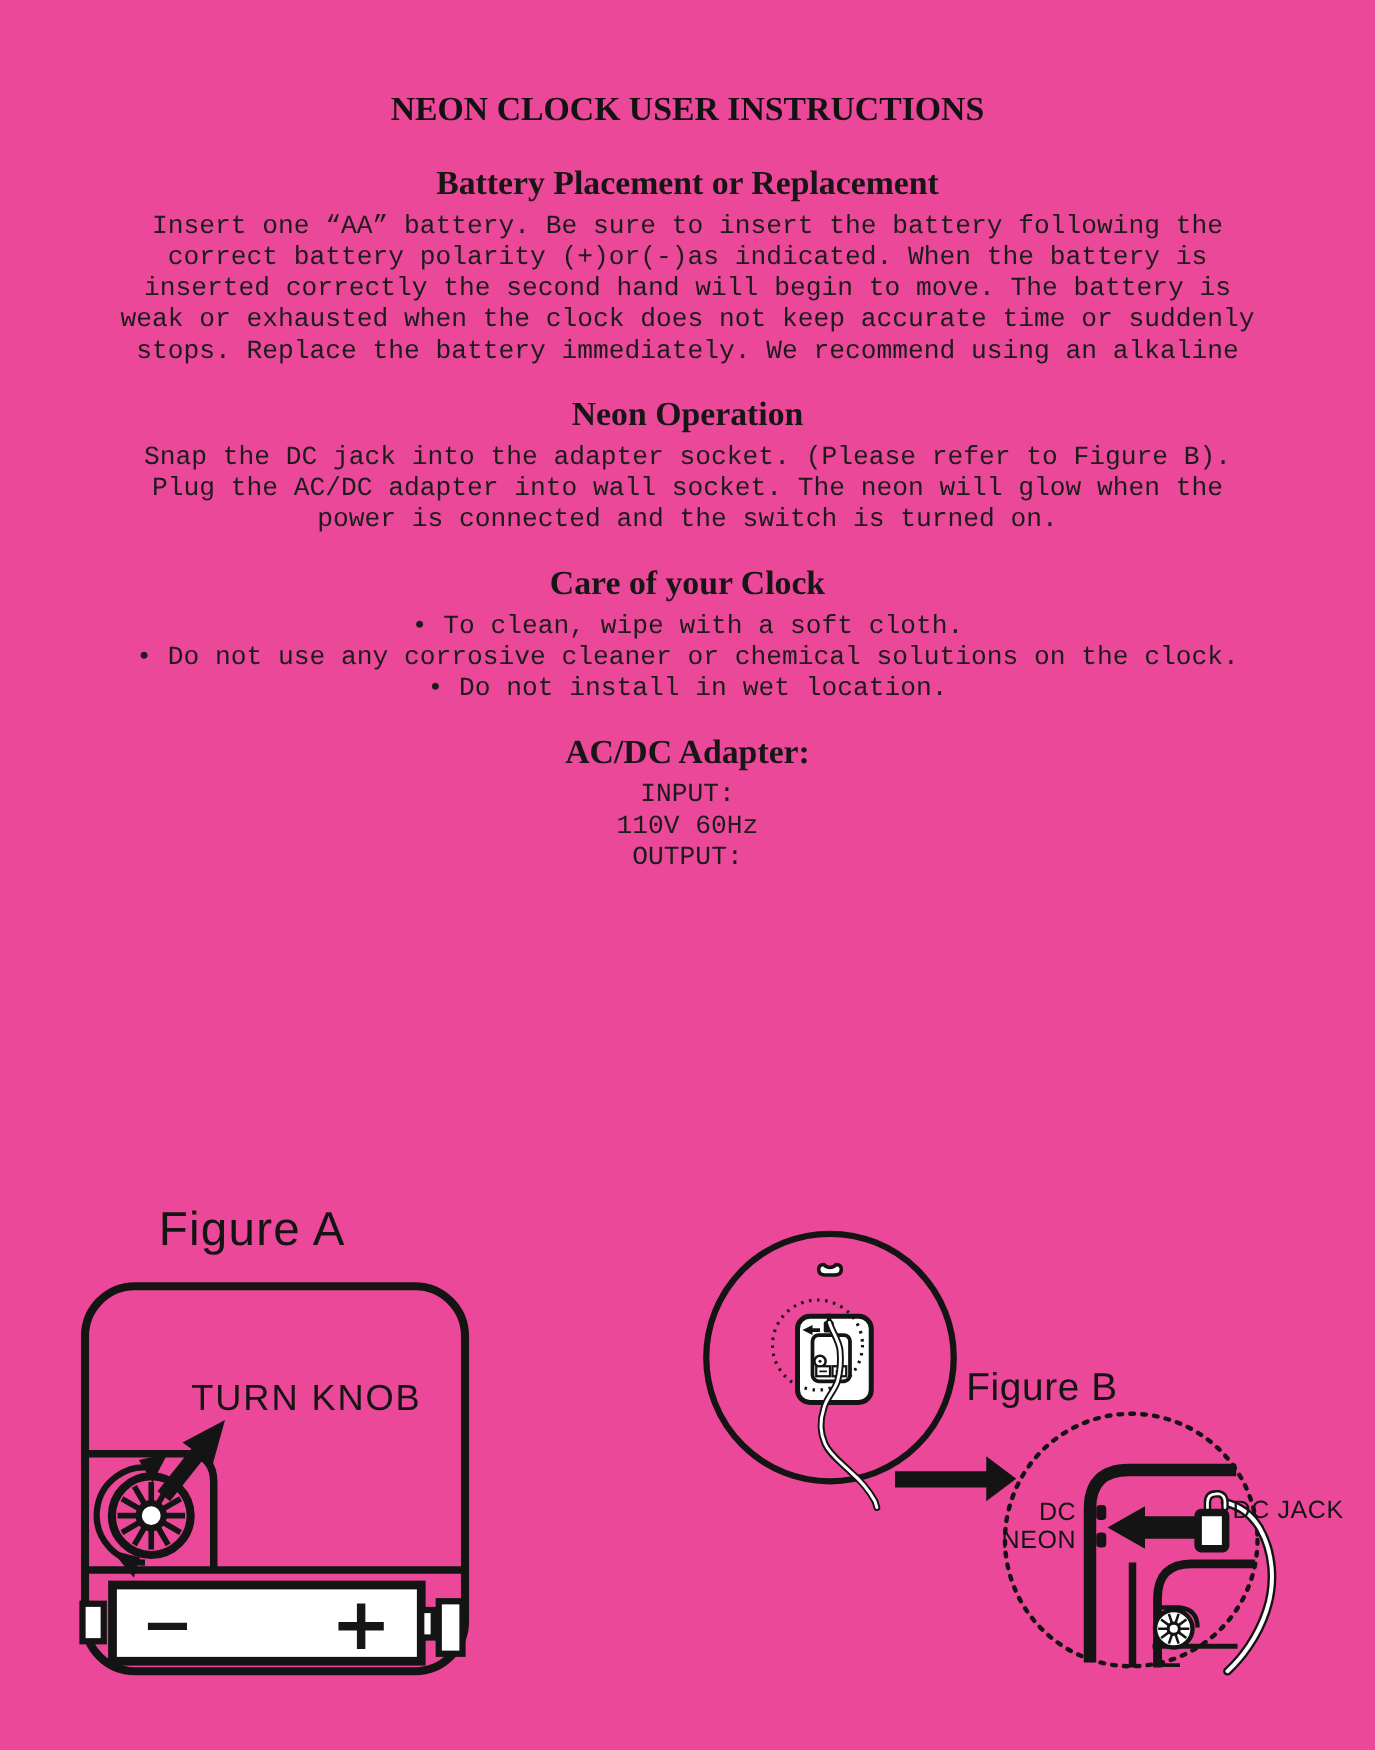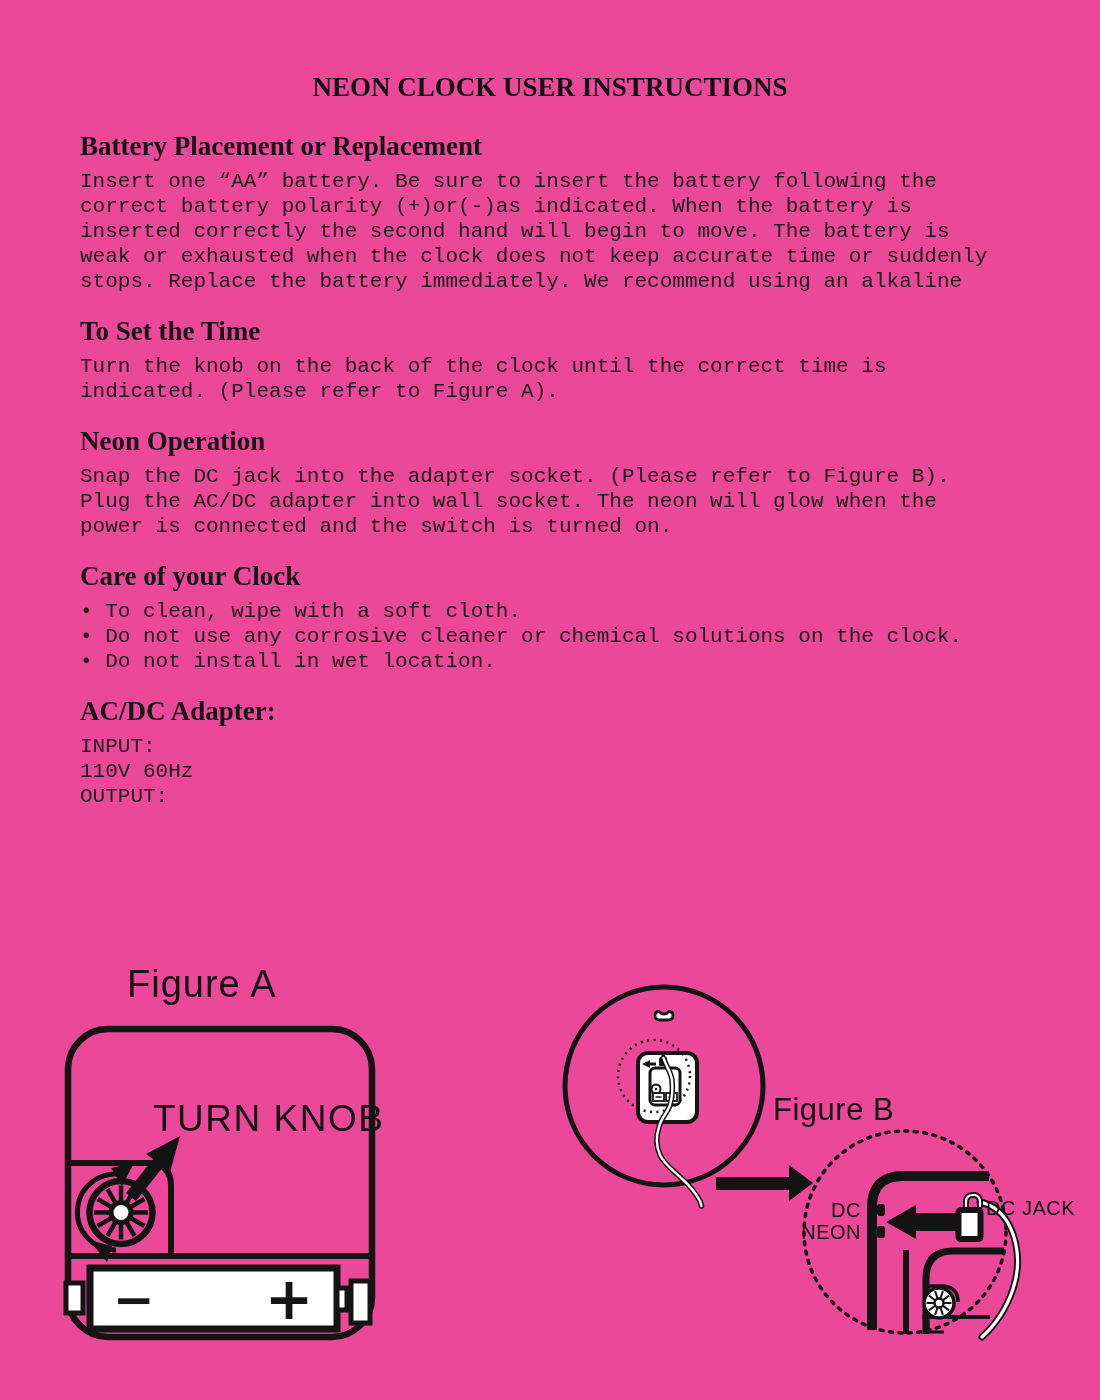--- a/index.html
+++ b/index.html
@@ -15,21 +15,21 @@
   h1.title{
     margin:0 0 26px 0;
     text-align:center;
     font-family:"Liberation Serif","DejaVu Serif",serif;
     font-weight:700;
     font-size:27px;
     line-height:34px;
     letter-spacing:0px;
     color:#121212;
   }
-  section{margin:0 0 21px 0;}
+  section{margin:0 0 21px 0;text-align:center;}
   section h2{
     margin:0 0 7px 0;
     font-family:"Liberation Serif","DejaVu Serif",serif;
     font-weight:700;
     font-size:27px;
     line-height:32px;
     color:#161616;
   }
   .body .ln{
     font-family:"Liberation Mono","DejaVu Sans Mono",monospace;
@@ -40,21 +40,21 @@
   }
   
   .figcap{
     position:absolute;
     font-family:"Liberation Sans","DejaVu Sans",sans-serif;
     font-weight:400;
     color:#141414;
   }
   .figA-label{left:127px;top:962px;font-size:38px;line-height:44px;letter-spacing:1px;}
   .figB-label{left:773px;top:1092px;font-size:31px;line-height:36px;letter-spacing:0.5px;}
-  .turn-knob{left:153px;top:1103px;font-size:37px;line-height:32px;letter-spacing:1.5px;}
+  .turn-knob{left:153px;top:1103px;font-size:29px;line-height:32px;letter-spacing:1.5px;}
   .dc-port{left:797px;top:1200px;width:64px;font-size:20px;line-height:21.5px;text-align:right;letter-spacing:0.5px;}
   .dc-jack{left:986px;top:1197px;width:130px;font-size:20px;line-height:22px;letter-spacing:0.5px;}
   svg.figs{
     position:absolute;left:0;top:950px;
     width:1100px;height:450px;
     display:block;
   }
   svg.figs text{
     font-family:"DejaVu Sans","Liberation Sans",sans-serif;
     font-weight:700;
@@ -74,27 +74,20 @@
       <h2>Battery Placement or Replacement</h2>
       <div class="body">
         <div class="ln">Insert one “AA” battery. Be sure to insert the battery following the</div>
         <div class="ln">correct battery polarity (+)or(-)as indicated. When the battery is</div>
         <div class="ln">inserted correctly the second hand will begin to move. The battery is</div>
         <div class="ln">weak or exhausted when the clock does not keep accurate time or suddenly</div>
         <div class="ln">stops. Replace the battery immediately. We recommend using an alkaline</div>
       </div>
     </section>
 
-    <section>
-      <h2>To Set the Time</h2>
-      <div class="body">
-        <div class="ln">Turn the knob on the back of the clock until the correct time is</div>
-        <div class="ln">indicated. (Please refer to Figure A).</div>
-      </div>
-    </section>
 
     <section>
       <h2>Neon Operation</h2>
       <div class="body">
         <div class="ln">Snap the DC jack into the adapter socket. (Please refer to Figure B).</div>
         <div class="ln">Plug the AC/DC adapter into wall socket. The neon will glow when the</div>
         <div class="ln">power is connected and the switch is turned on.</div>
       </div>
     </section>
 

